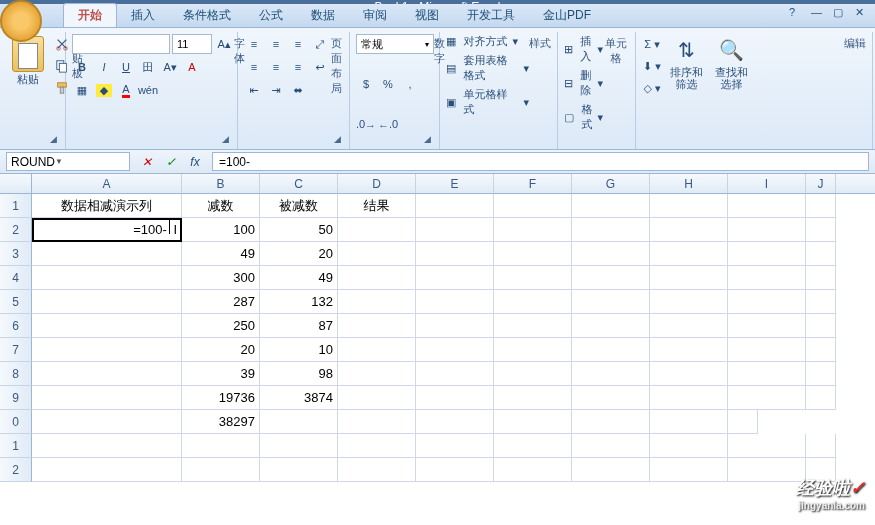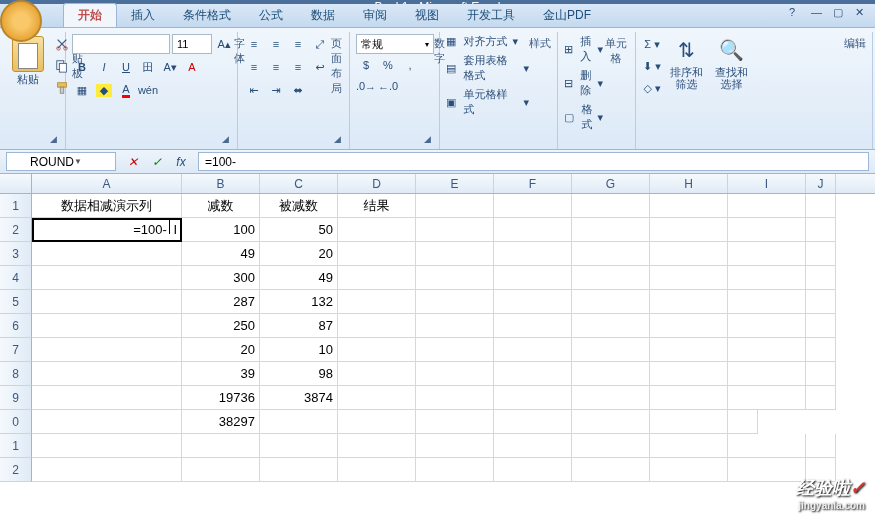--- a/index.html
+++ b/index.html
@@ -16,21 +16,21 @@
 .group-label{text-align:center;font-size:11px;color:#3b5a82;padding:2px 0}
 .grp-body{flex:1;display:flex;gap:4px;align-items:flex-start}
 .btn-lg{display:flex;flex-direction:column;align-items:center;padding:2px 4px;font-size:11px;color:#2a4e7a;cursor:pointer}
 .btn-lg .icn{width:28px;height:28px;margin-bottom:2px;display:flex;align-items:center;justify-content:center;font-size:20px}
 .stack{display:flex;flex-direction:column;gap:2px}
 .row{display:flex;gap:2px;align-items:center}
 .sm-btn{width:20px;height:20px;border:1px solid transparent;display:flex;align-items:center;justify-content:center;font-size:11px;color:#2a4e7a;cursor:pointer;border-radius:2px}
 .combo{height:20px;border:1px solid #a8baca;background:#fff;font-size:11px;padding:0 4px;display:flex;align-items:center}
 .launcher{position:absolute;bottom:3px;right:3px;width:12px;height:12px;font-size:9px;color:#4b6a92;cursor:pointer}
 .fbar{height:24px;background:linear-gradient(#eef4fb,#dde9f6);border-bottom:1px solid #9bb6d6;display:flex;align-items:center;padding:0 6px;gap:6px}
-.namebox{width:110px;height:19px;background:#fff;border:1px solid #9bb6d6;font-size:12px;padding:0 23px;display:flex;align-items:center;}
+.namebox{width:124px;height:19px;background:#fff;border:1px solid #9bb6d6;font-size:12px;padding:0 4px;display:flex;align-items:center;}
 .namebox .dd{font-size:8px;color:#555}
 .fxbtns{display:flex;gap:2px}
 .fxbtns span{width:22px;height:18px;display:flex;align-items:center;justify-content:center;font-size:12px;cursor:pointer;color:#2a4e7a;font-style:italic}
 .formula-input{flex:1;height:19px;background:#fff;border:1px solid #9bb6d6;font-size:12px;padding:0 6px;display:flex;align-items:center}
 .grid-area{position:relative;height:370px;overflow:hidden}
 .colheads{display:flex;height:20px;background:linear-gradient(#f5f9fd,#e0ebf6);border-bottom:1px solid #9eb6ce}
 .rh-corner{width:32px;border-right:1px solid #9eb6ce;background:linear-gradient(#f5f9fd,#e0ebf6)}
 .ch{border-right:1px solid #c6d4e4;text-align:center;font-size:12px;color:#3b5a82;line-height:20px}
 .ch.wA{width:150px}.ch.wB{width:78px}.ch.wC{width:78px}.ch.wD{width:78px}
 .ch.wE,.ch.wF,.ch.wG,.ch.wH,.ch.wI{width:78px}.ch.wJ{width:30px}
@@ -169,21 +169,21 @@
           <div class="sm-btn">⬌</div>
         </div>
       </div>
     </div>
     <div class="group-label">页面布局</div>
     <div class="launcher">◢</div>
   </div>
 
   <div class="group" style="width:90px">
     <div class="grp-body">
-      <div class="stack" style="gap:1px">
+      <div class="stack" style="gap:20px">
         <div class="combo" style="width:78px">
             <span>常规</span>
             <span style="margin-left:auto;font-size:8px">▾</span>
           </div>
         <div class="row">
           <div class="sm-btn">$</div>
           <div class="sm-btn">%</div>
           <div class="sm-btn">,</div>
         </div>
         <div class="row">

